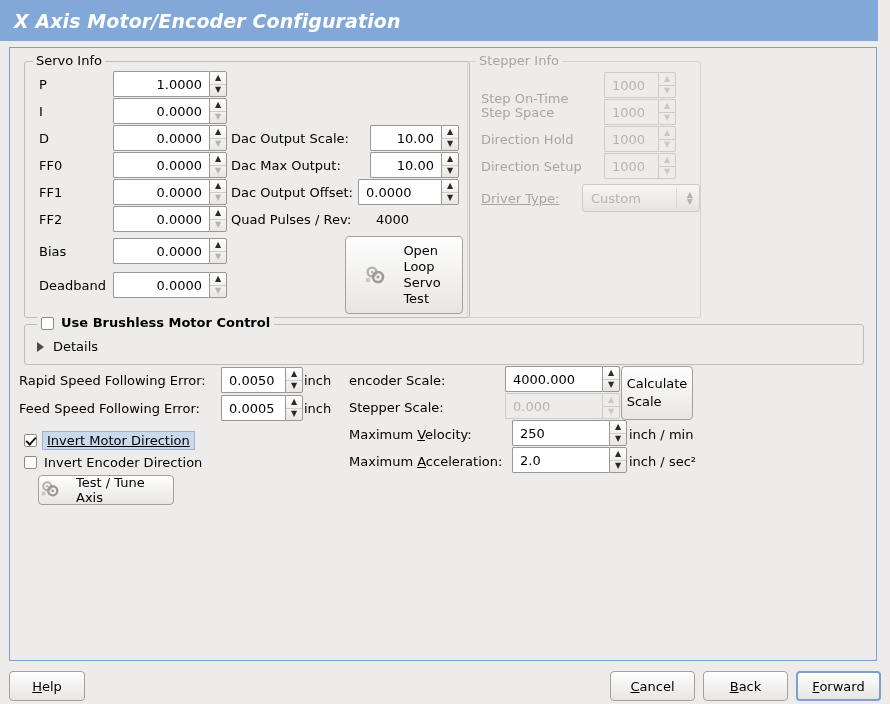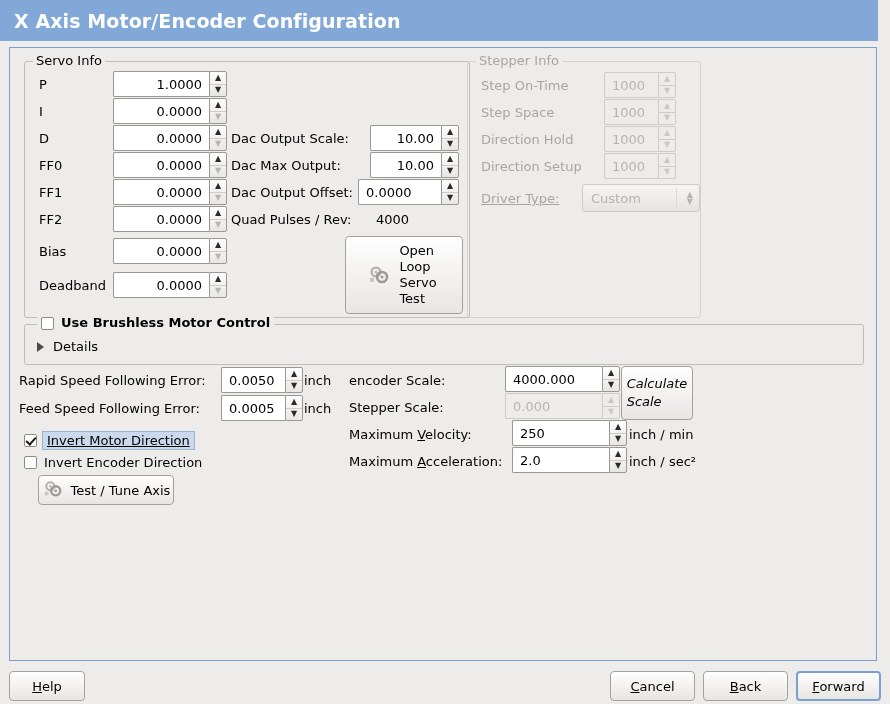--- a/index.html
+++ b/index.html
@@ -13,20 +13,21 @@
   
   .titlebar{
     position:absolute;left:0;top:0;width:878px;height:41px;
     background:#82a8d8;
     display:flex;align-items:center;
   }
   .titlebar .title{
     color:#ffffff;font-weight:bold;font-size:19px;
     padding-left:14px;letter-spacing:.1px;
     font-family:"DejaVu Sans","Liberation Sans",sans-serif;
+    font-style:italic;
   }
   
   .content-frame{
     position:absolute;left:9px;top:47px;width:868px;height:614px;
     border:1px solid #7ba0cd;background:#edecea;box-sizing:border-box;
   }
   
   .fieldset{
     position:absolute;border:1px solid #bfbdb8;border-radius:3px;
     box-sizing:border-box;
@@ -79,21 +80,21 @@
   .combo .arrs{
     position:absolute;right:6px;top:50%;transform:translateY(-50%);
     display:flex;flex-direction:column;line-height:7px;font-size:8px;color:#b6b4b0;
   }
   
   .btn{
     position:absolute;box-sizing:border-box;
     border:1px solid #a4a19d;border-radius:4px;
     background:linear-gradient(180deg,#fefefe 0%,#e8e6e3 100%);
     font-size:13px;display:flex;align-items:center;justify-content:center;
-    color:#000;cursor:default;
+    color:#000;cursor:default;gap:8px;
   }
   .btn.focus{border:2px solid #7ba0cd;}
   
   .cbx{position:absolute;display:flex;align-items:center;}
   .cbx .box{
     width:13px;height:13px;border:1px solid #8e8b87;background:#fff;
     border-radius:2px;box-sizing:border-box;position:relative;flex:none;
   }
   .cbx .box.checked:after{
     content:"";position:absolute;left:3px;top:0px;width:4px;height:8px;
@@ -247,21 +248,21 @@
         <span>Loop</span><br>
         <span>Servo</span><br>
         <span>Test</span>
       </span>
     </div>
   </div>
 
   <div class="fieldset" style="left:457px;top:13px;width:234px;height:257px;border-color:#d6d4d0;">
     <span class="legend dim">Stepper Info</span>
 
-    <span class="lbl dim" style="left:13px;top:16px;">Step On-Time</span>
+    <span class="lbl dim" style="left:13px;top:29px;">Step On-Time</span>
     <div class="spin disabled lalign" style="left:136px;top:10px;width:72px;">
       <div class="field">1000</div>
       <div class="btns">
         <div class="ar">▲</div>
         <div class="ar">▼</div>
       </div>
     </div>
 
     <span class="lbl dim" style="left:13px;top:43px;">Step Space</span>
     <div class="spin disabled lalign" style="left:136px;top:37px;width:72px;">
@@ -366,21 +367,21 @@
   <span class="lbl" style="left:339px;top:352px;">Stepper Scale:</span>
   <div class="spin disabled lalign" style="left:495px;top:345px;width:115px;">
     <div class="field">0.000</div>
     <div class="btns">
       <div class="ar">▲</div>
       <div class="ar">▼</div>
     </div>
   </div>
 
   <div class="btn" style="left:611px;top:318px;width:72px;height:54px;">
-    <span style="line-height:18px;text-align:left;font-style:italic;">
+    <span style="line-height:18px;text-align:left;">
       <span>Calculate</span><br>
       <span>Scale</span>
     </span>
   </div>
 
   <span class="lbl" style="left:339px;top:379px;">Maximum&nbsp;<span class="u">V</span>elocity:</span>
   <div class="spin lalign" style="left:502px;top:372px;width:115px;">
     <div class="field">250</div>
     <div class="btns">
       <div class="ar">▲</div>

